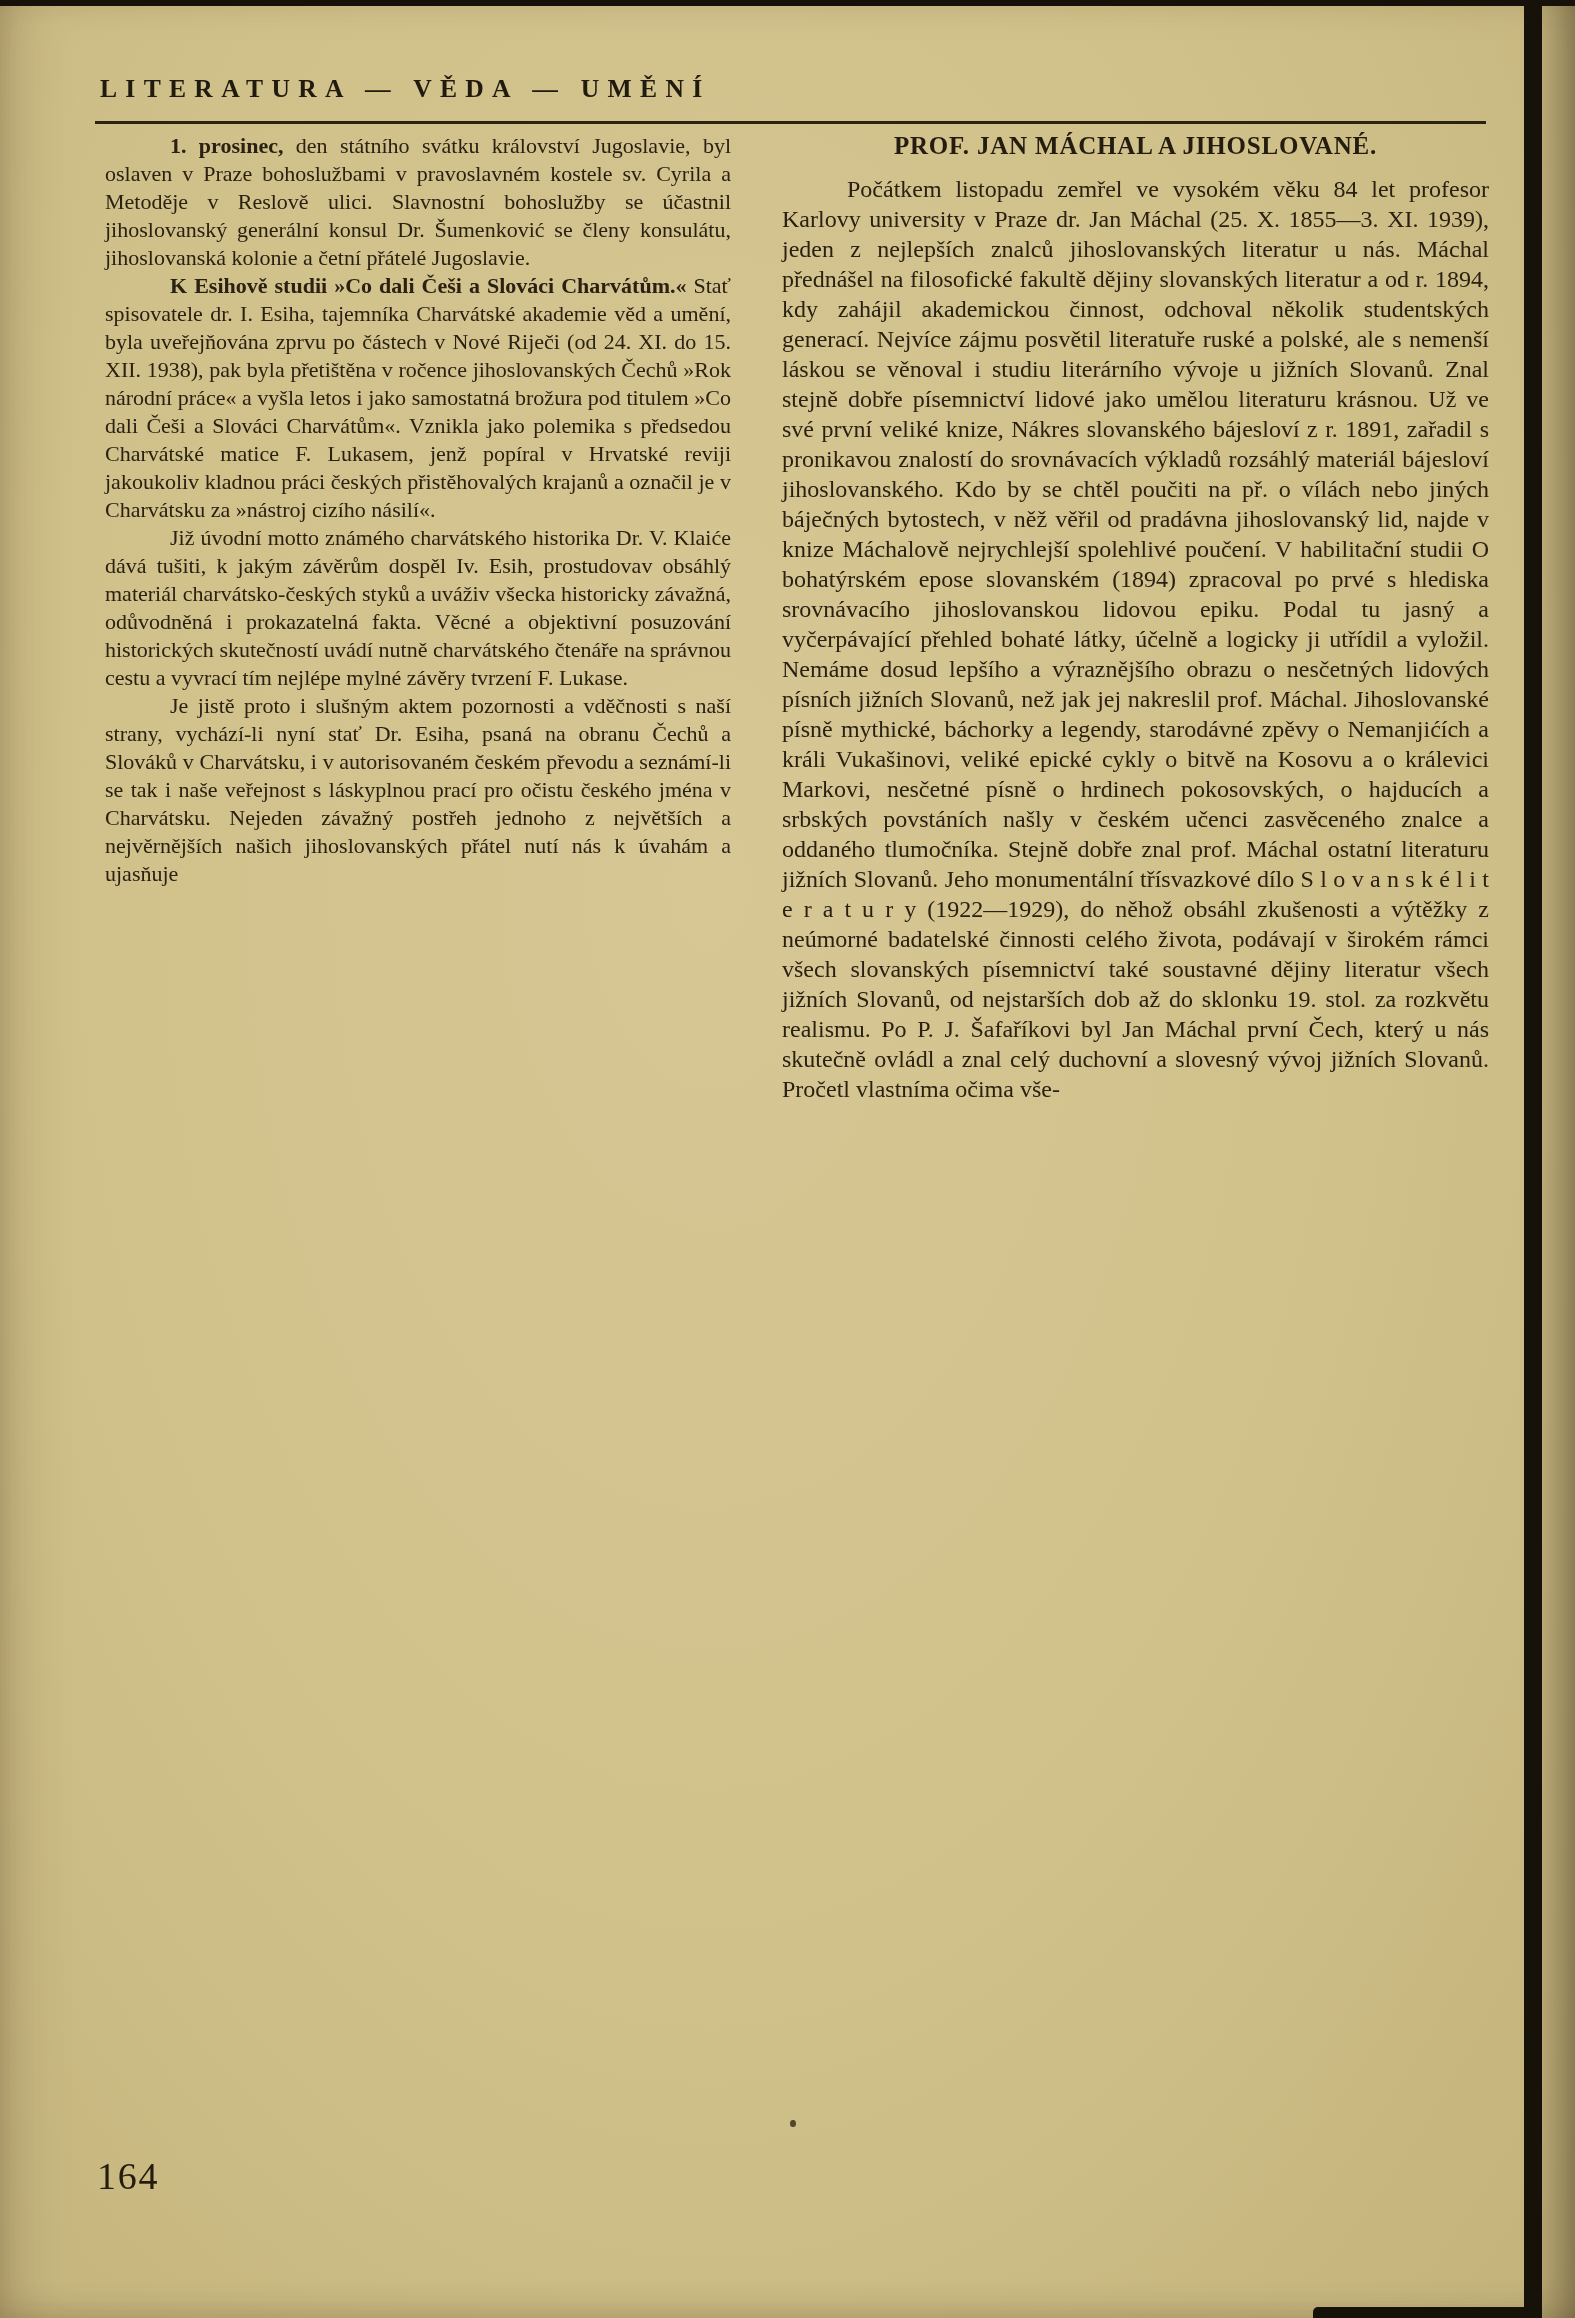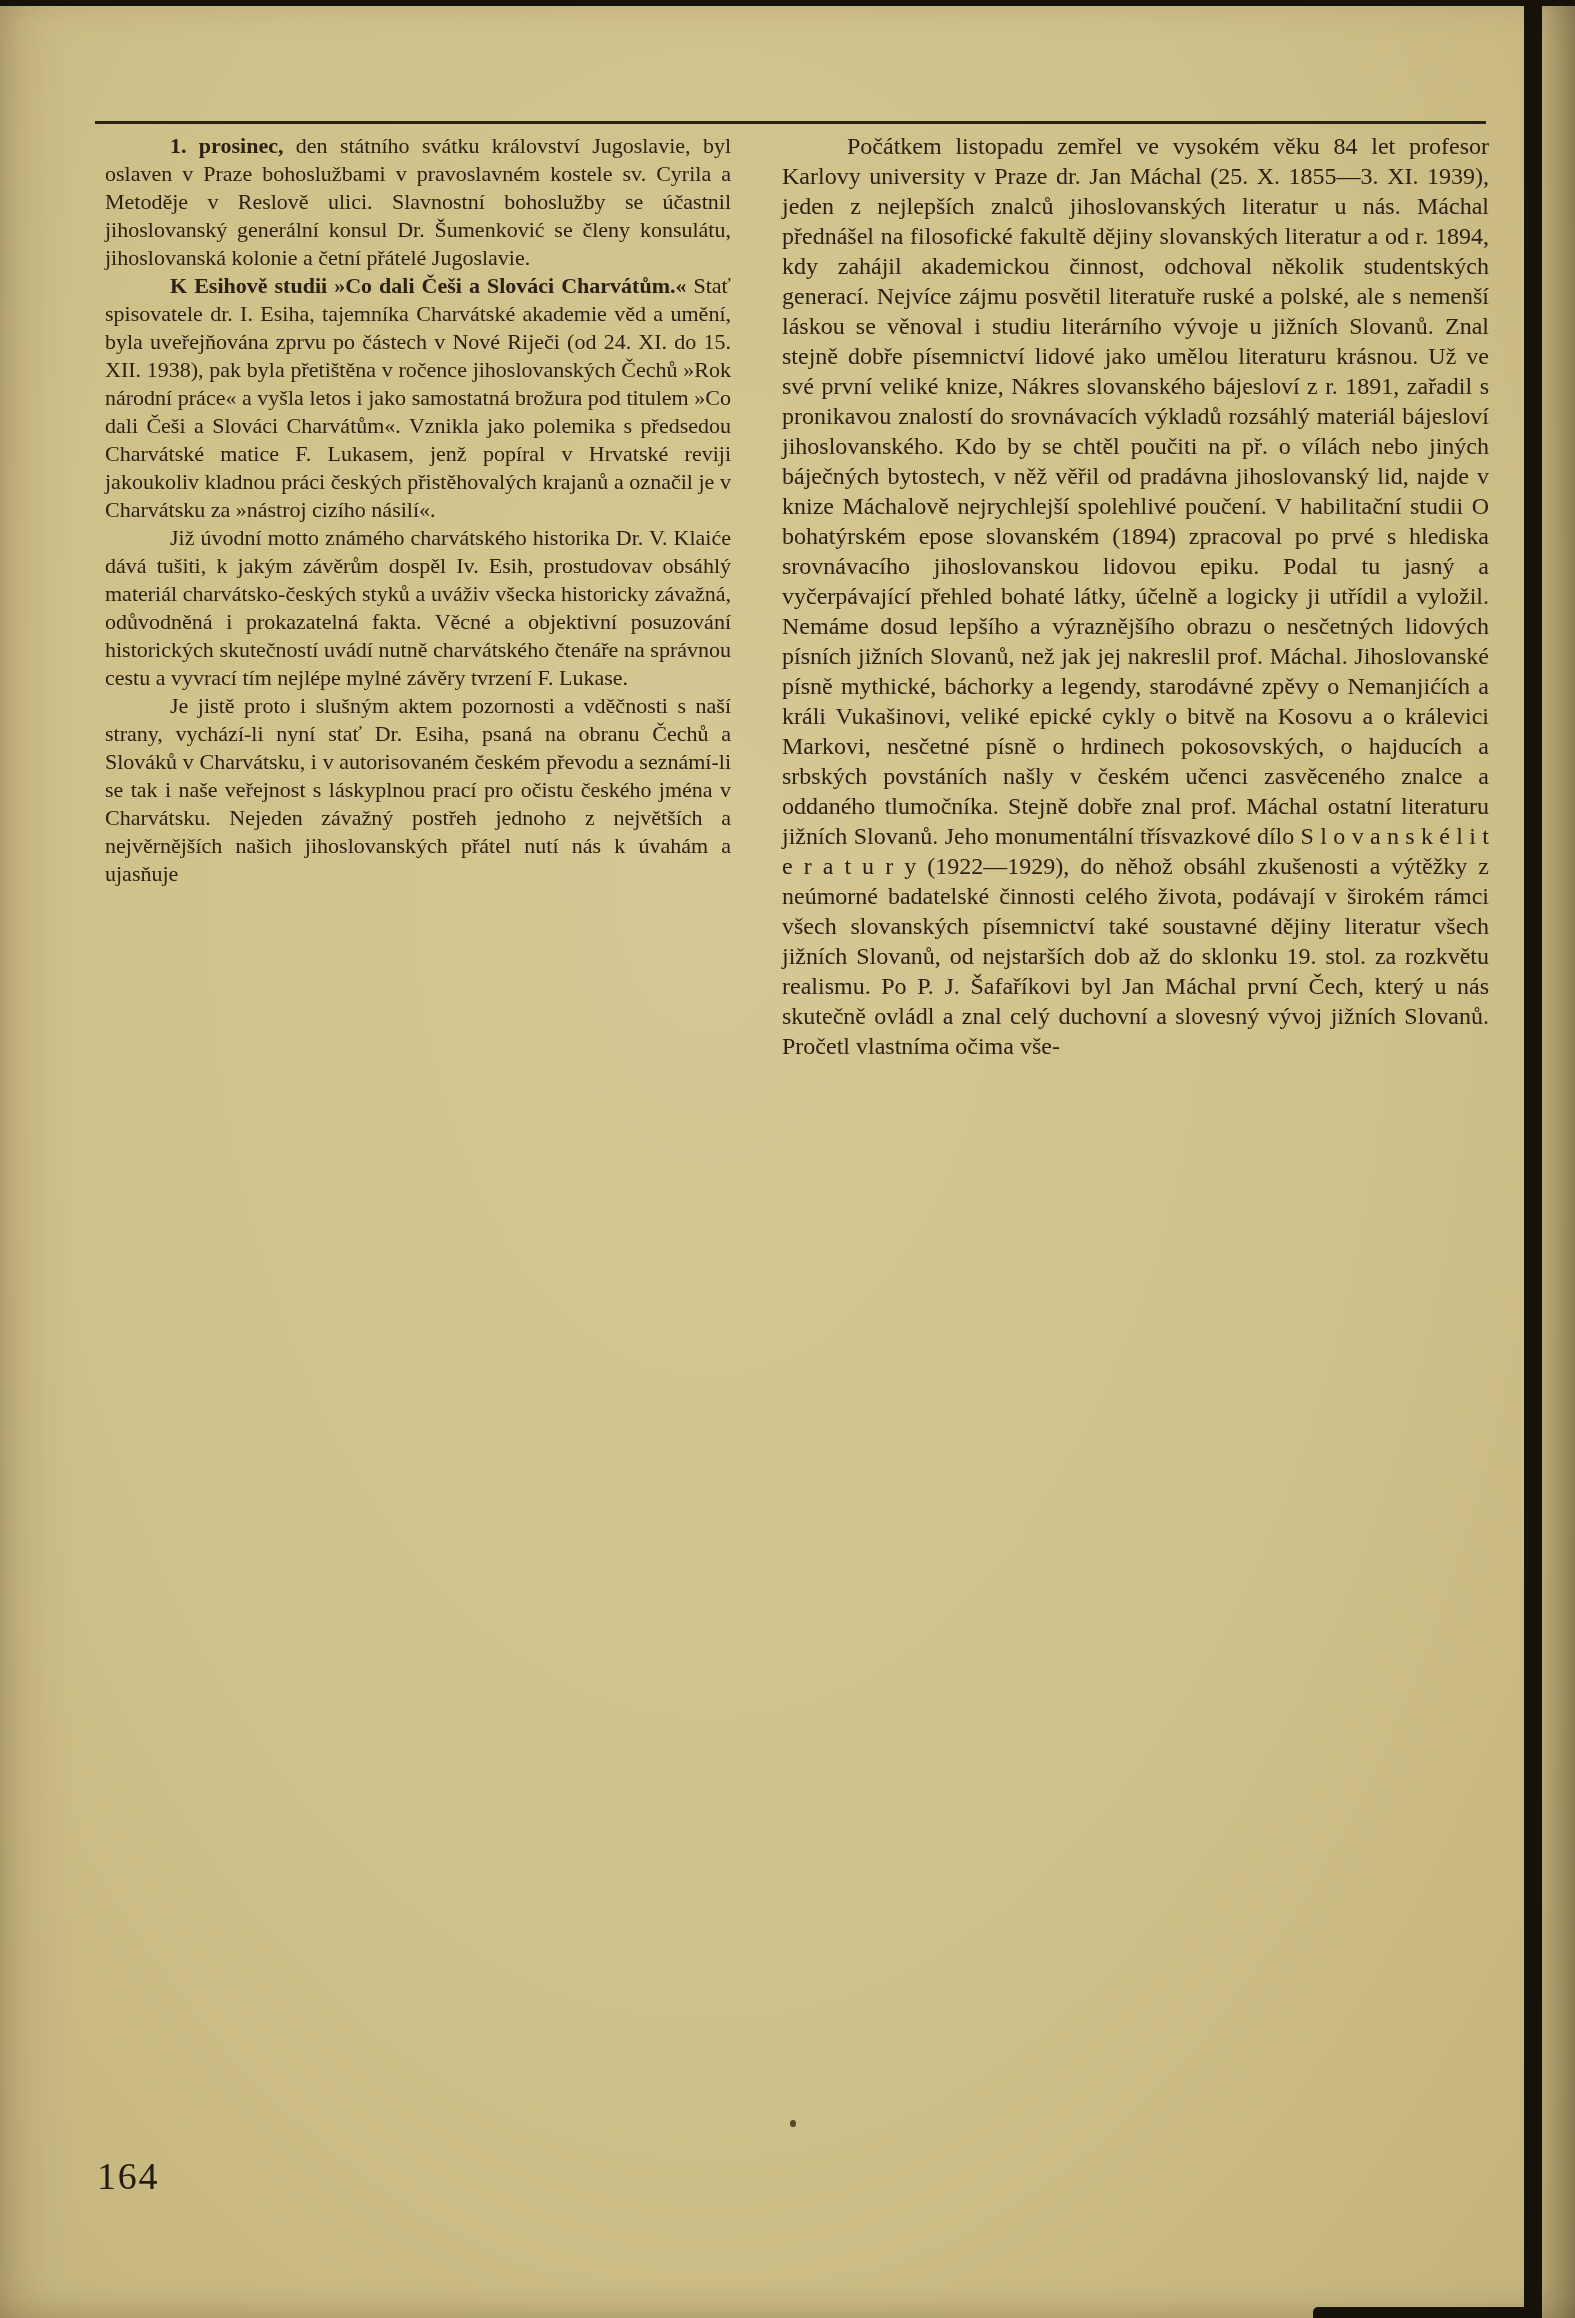--- a/index.html
+++ b/index.html
@@ -99,29 +99,31 @@
 <body>
 
 <div class="page">
 
   <div class="scan-edge-right"></div>
   <div class="scan-bar-right"></div>
   <div class="scan-edge-top"></div>
   <div class="scan-smudge-bottom"></div>
   <div class="ink-speck"></div>
 
+  <div class="masthead">LITERATURA — VĚDA — UMĚNÍ</div>
   <div class="masthead-rule"></div>
 
   <section class="col col-left">
     <p><span class="lead">1. prosinec,</span><span> den státního svátku království Jugoslavie, byl oslaven v Praze bohoslužbami v pravoslavném kostele sv. Cyrila a Metoděje v Reslově ulici. Slavnostní bohoslužby se účastnil jihoslovanský generální konsul Dr. Šumenković se členy konsulátu, jihoslovanská kolonie a četní přátelé Jugoslavie.</span></p>
     <p><span class="lead">K Esihově studii »Co dali Češi a Slováci Charvátům.«</span><span> Stať spisovatele dr. I. Esiha, tajemníka Charvátské akademie věd a umění, byla uveřejňována zprvu po částech v Nové Riječi (od 24. XI. do 15. XII. 1938), pak byla přetištěna v ročence jihoslovanských Čechů »Rok národní práce« a vyšla letos i jako samostatná brožura pod titulem »Co dali Češi a Slováci Charvátům«. Vznikla jako polemika s předsedou Charvátské matice F. Lukasem, jenž popíral v Hrvatské reviji jakoukoliv kladnou práci českých přistěhovalých krajanů a označil je v Charvátsku za »nástroj cizího násilí«.</span></p>
     <p><span class="lead"></span><span>Již úvodní motto známého charvátského historika Dr. V. Klaiće dává tušiti, k jakým závěrům dospěl Iv. Esih, prostudovav obsáhlý materiál charvátsko-českých styků a uváživ všecka historicky závažná, odůvodněná i prokazatelná fakta. Věcné a objektivní posuzování historických skutečností uvádí nutně charvátského čtenáře na správnou cestu a vyvrací tím nejlépe mylné závěry tvrzení F. Lukase.</span></p>
     <p><span class="lead"></span><span>Je jistě proto i slušným aktem pozornosti a vděčnosti s naší strany, vychází-li nyní stať Dr. Esiha, psaná na obranu Čechů a Slováků v Charvátsku, i v autorisovaném českém převodu a seznámí-li se tak i naše veřejnost s láskyplnou prací pro očistu českého jména v Charvátsku. Nejeden závažný postřeh jednoho z největších a nejvěrnějších našich jihoslovanských přátel nutí nás k úvahám a ujasňuje</span></p>
   </section>
 
   <section class="col col-right">
+    <h2>PROF. JAN MÁCHAL A JIHOSLOVANÉ.</h2>
     <p><span class="lead"></span><span>Počátkem listopadu zemřel ve vysokém věku 84 let profesor Karlovy university v Praze dr. Jan Máchal (25. X. 1855—3. XI. 1939), jeden z nejlepších znalců jihoslovanských literatur u nás. Máchal přednášel na filosofické fakultě dějiny slovanských literatur a od r. 1894, kdy zahájil akademickou činnost, odchoval několik studentských generací. Nejvíce zájmu posvětil literatuře ruské a polské, ale s nemenší láskou se věnoval i studiu literárního vývoje u jižních Slovanů. Znal stejně dobře písemnictví lidové jako umělou literaturu krásnou. Už ve své první veliké knize, Nákres slovanského bájesloví z r. 1891, zařadil s pronikavou znalostí do srovnávacích výkladů rozsáhlý materiál bájesloví jihoslovanského. Kdo by se chtěl poučiti na př. o vílách nebo jiných báječných bytostech, v něž věřil od pradávna jihoslovanský lid, najde v knize Máchalově nejrychlejší spolehlivé poučení. V habilitační studii O bohatýrském epose slovanském (1894) zpracoval po prvé s hlediska srovnávacího jihoslovanskou lidovou epiku. Podal tu jasný a vyčerpávající přehled bohaté látky, účelně a logicky ji utřídil a vyložil. Nemáme dosud lepšího a výraznějšího obrazu o nesčetných lidových písních jižních Slovanů, než jak jej nakreslil prof. Máchal. Jihoslovanské písně mythické, báchorky a legendy, starodávné zpěvy o Nemanjićích a králi Vukašinovi, veliké epické cykly o bitvě na Kosovu a o králevici Markovi, nesčetné písně o hrdinech pokosovských, o hajducích a srbských povstáních našly v českém učenci zasvěceného znalce a oddaného tlumočníka. Stejně dobře znal prof. Máchal ostatní literaturu jižních Slovanů. Jeho monumentální třísvazkové dílo S l o v a n s k é   l i t e r a t u r y (1922—1929), do něhož obsáhl zkušenosti a výtěžky z neúmorné badatelské činnosti celého života, podávají v širokém rámci všech slovanských písemnictví také soustavné dějiny literatur všech jižních Slovanů, od nejstarších dob až do sklonku 19. stol. za rozkvětu realismu. Po P. J. Šafaříkovi byl Jan Máchal první Čech, který u nás skutečně ovládl a znal celý duchovní a slovesný vývoj jižních Slovanů. Pročetl vlastníma očima vše-</span></p>
   </section>
 
   <div class="page-number">164</div>
 
 </div>
 
 
 </body></html>

